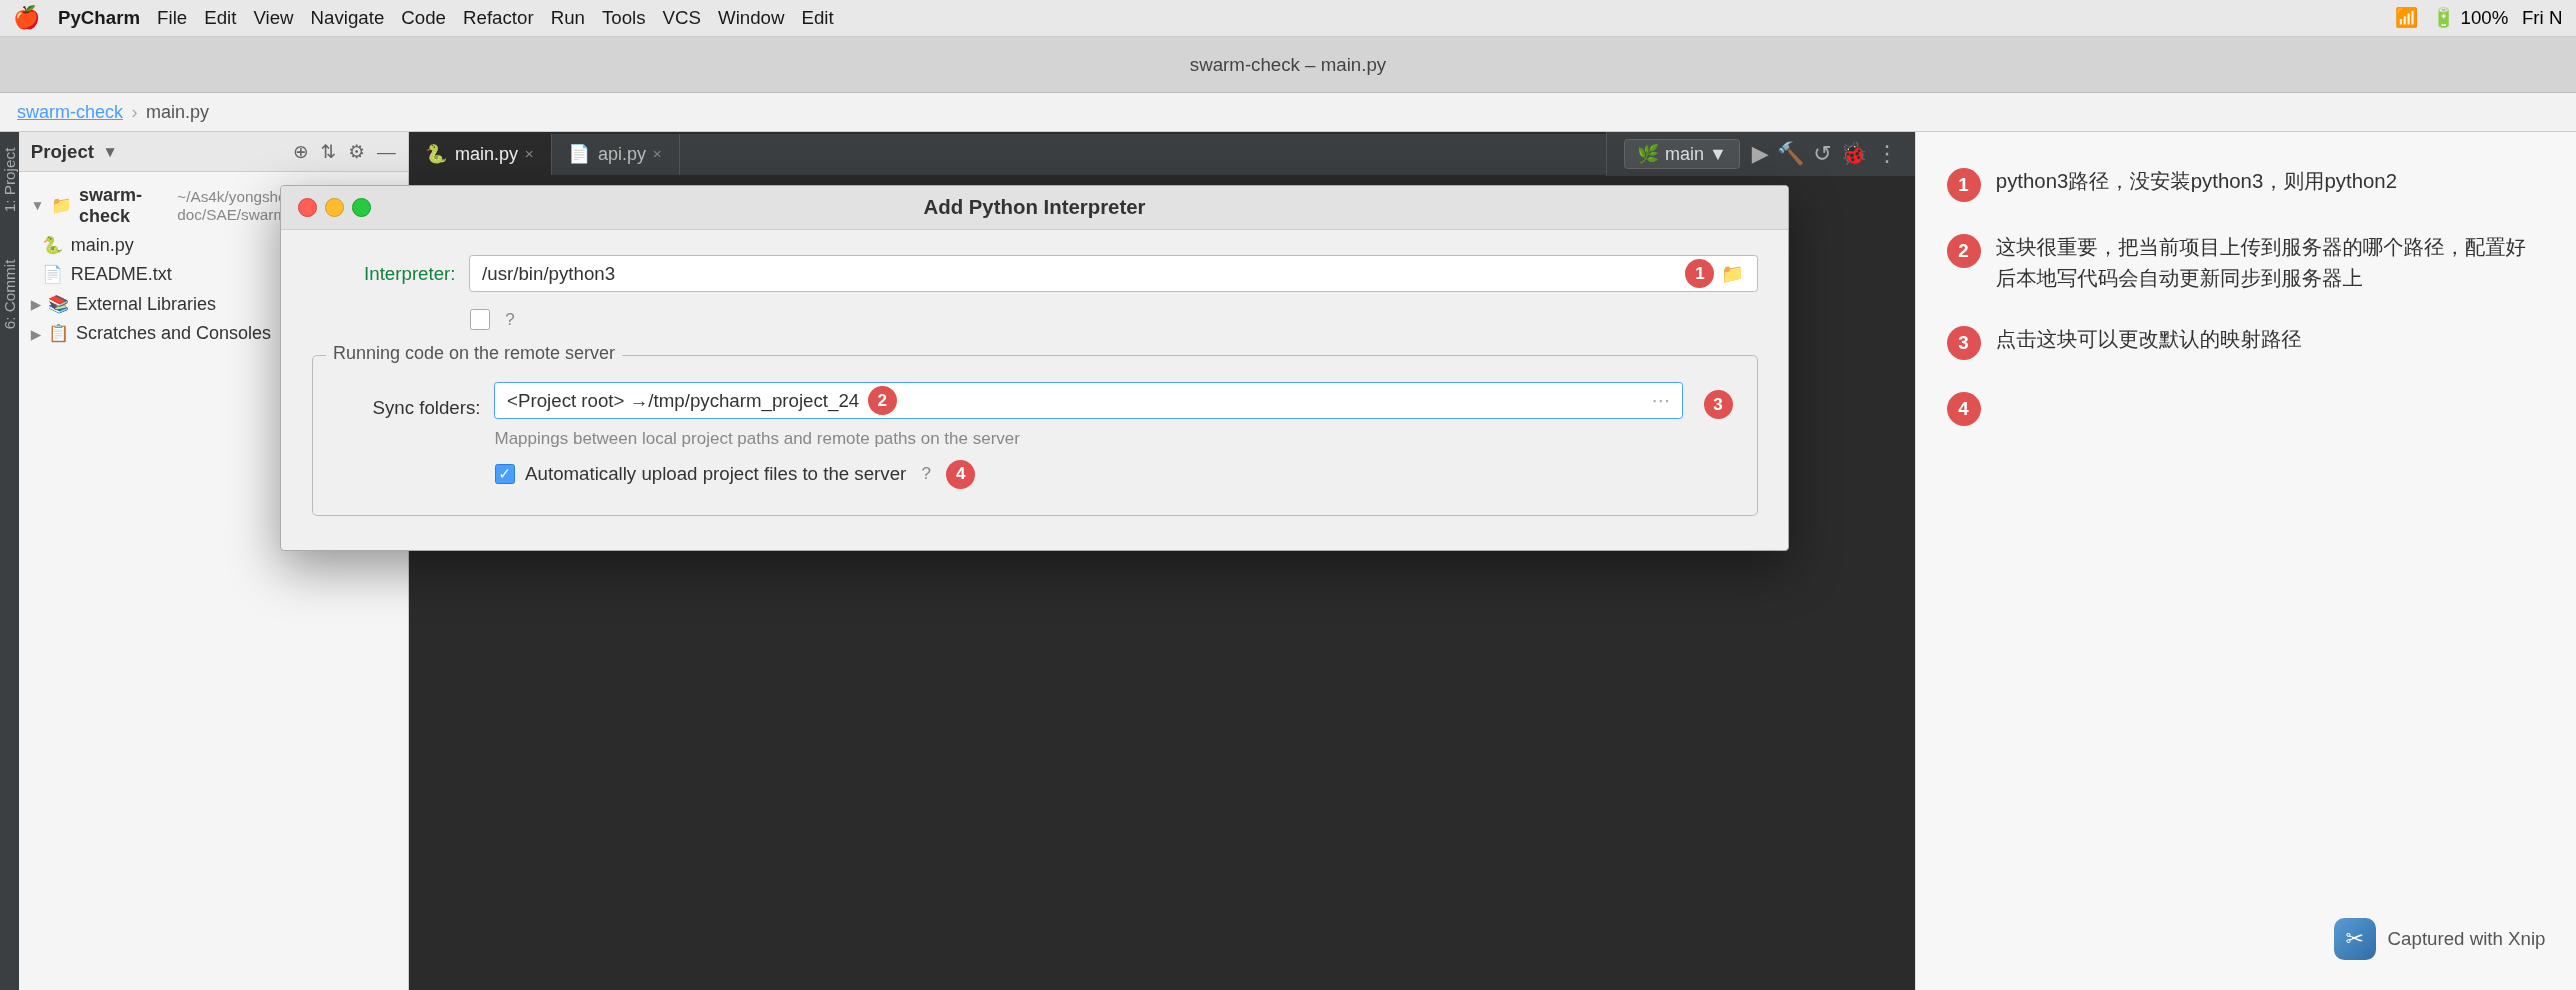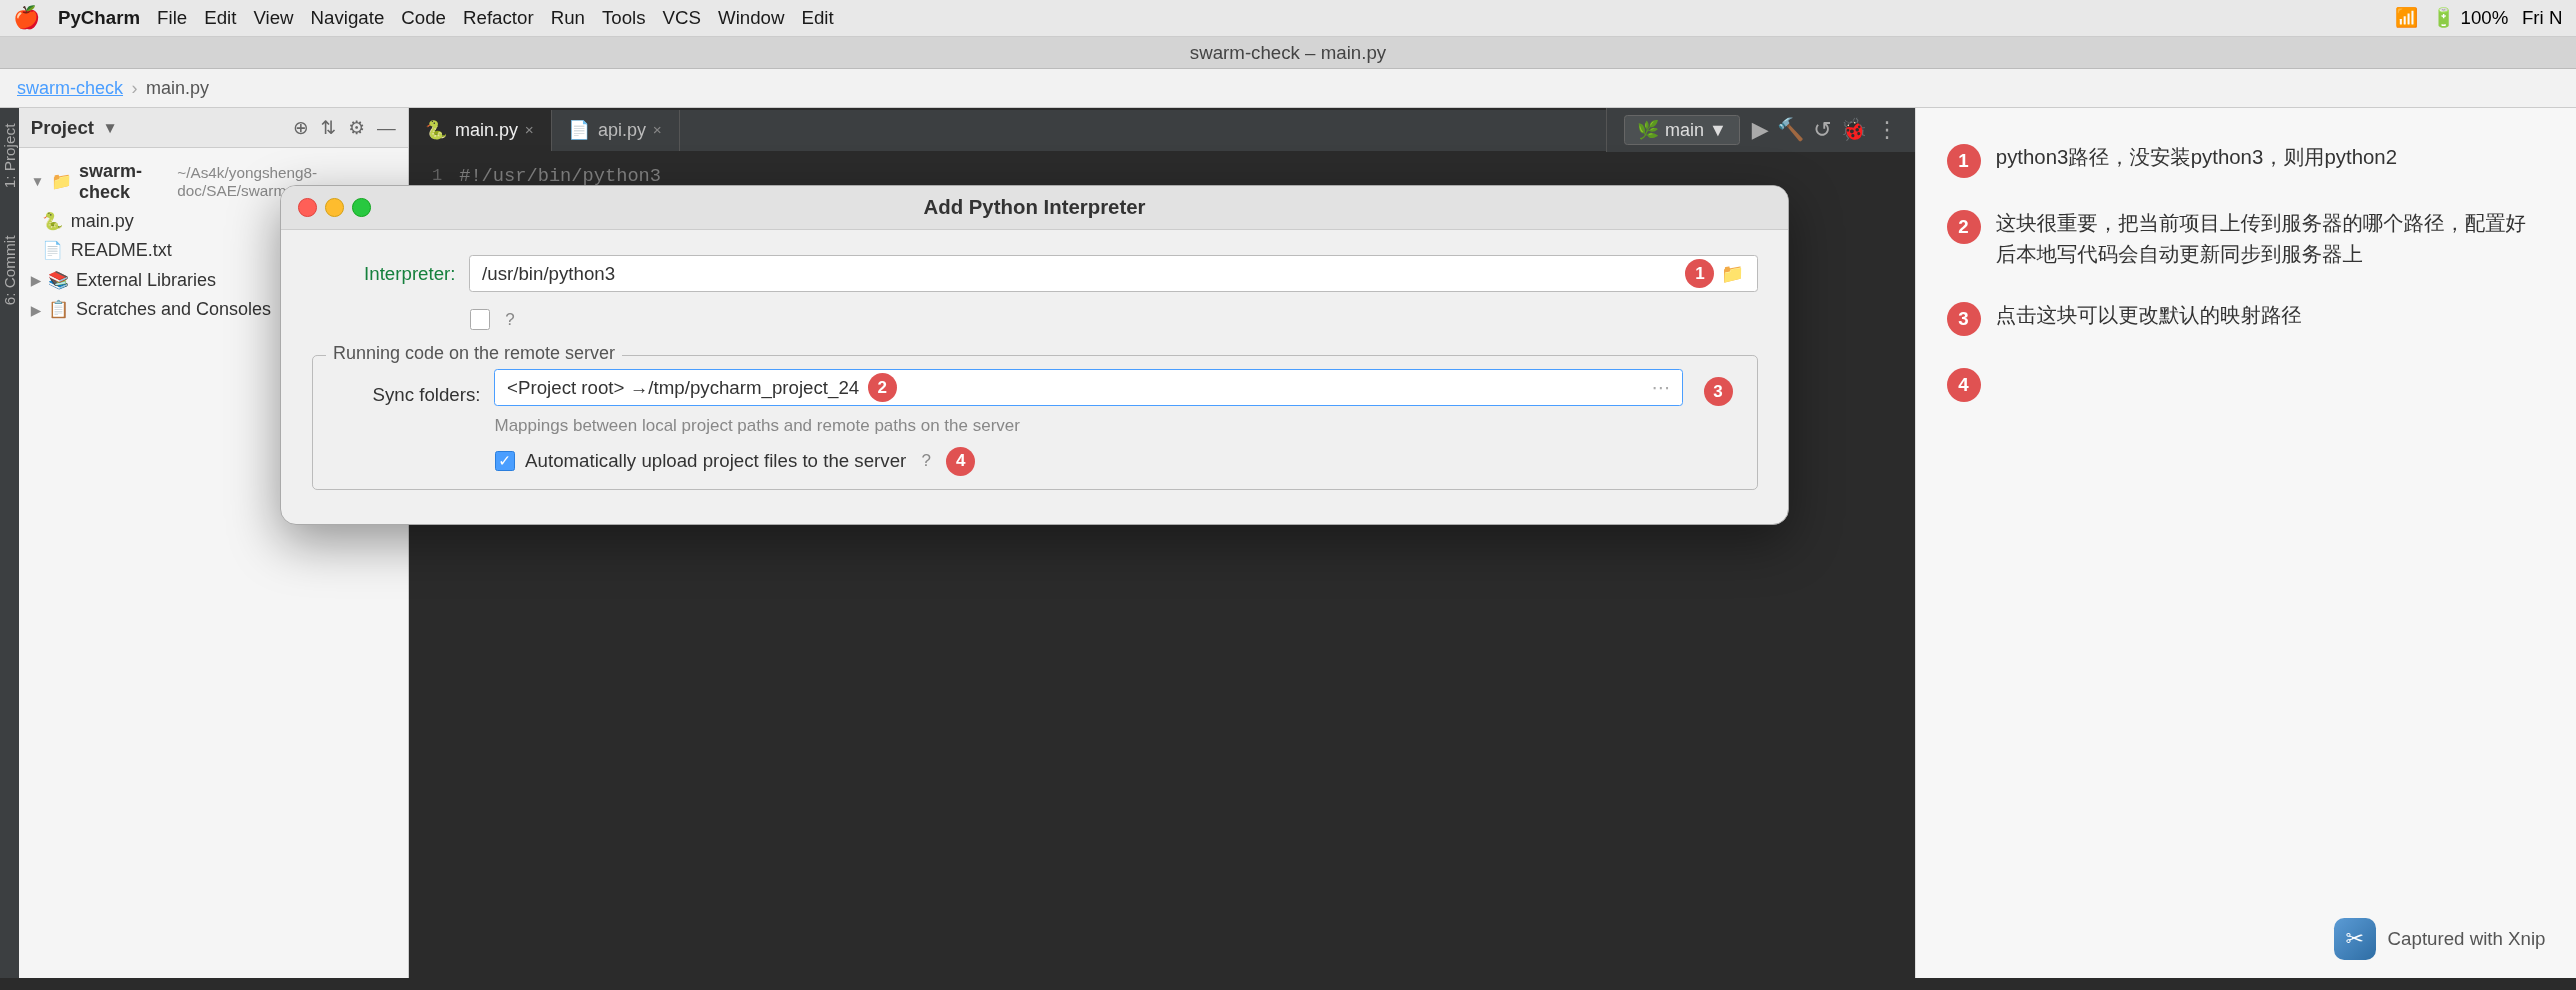--- a/index.html
+++ b/index.html
@@ -24,21 +24,21 @@
       border-bottom: 0.8px solid #ccc;
     }
     .menubar-apple { font-size: 22px; }
     .menubar-item { font-size: 18.7px; color: #1a1a1a; cursor: default; }
     .menubar-item.app-name { font-weight: 600; }
     .menubar-right { margin-left: auto; display: flex; align-items: center; gap: 13.6px; font-size: 18.7px; }
 
     
     .titlebar {
       background: #d4d4d4;
-      height: 32px;
+      height: 56px;
       display: flex;
       align-items: center;
       justify-content: center;
       font-size: 18.7px;
       color: #444;
       border-bottom: 0.8px solid #bbb;
     }
 
     
     .breadcrumb-bar {
@@ -197,21 +197,21 @@
     }
     .run-icons { display: flex; gap: 8.5px; }
     .run-icon { font-size: 22px; color: #aaa; cursor: default; }
     .dialog {
       position: absolute;
       top: 185px;
       left: 280px;
       width: 1509px;
       background: #f0f0f0;
       border: 0.8px solid #aaa;
-      border-radius: 16px;
+      border-radius: 4px;
       box-shadow: 0 17px 51px rgba(0,0,0,0.4);
       padding: 0;
       overflow: hidden;
     }
     .dialog-titlebar {
       background: #e2e2e2;
       height: 44px;
       display: flex;
       align-items: center;
       justify-content: center;
@@ -303,21 +303,21 @@
     }
     .help-icon {
       font-size: 17px;
       color: #888;
       margin-left: 5.1px;
     }
 
     .section-group {
       border: 0.8px solid #bbb;
       border-radius: 5.1px;
-      padding: 13px 24px;
+      padding: 26px 24px;
       margin-bottom: 9px;
       position: relative;
     }
     .section-group-title {
       position: absolute;
       top: -13.6px;
       left: 13.6px;
       background: #f0f0f0;
       padding: 0 6.8px;
       font-size: 18px;

